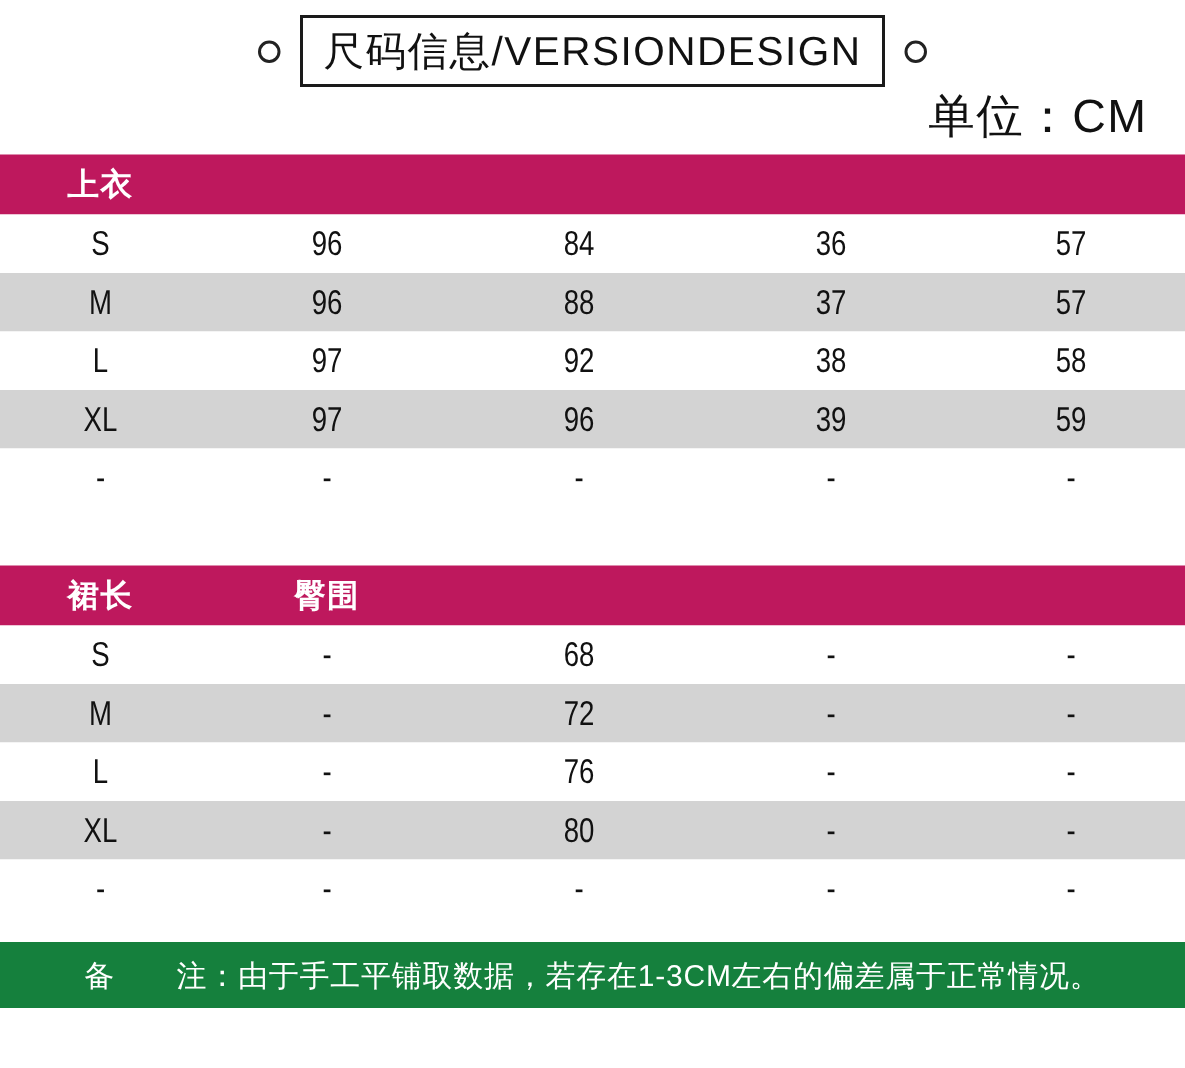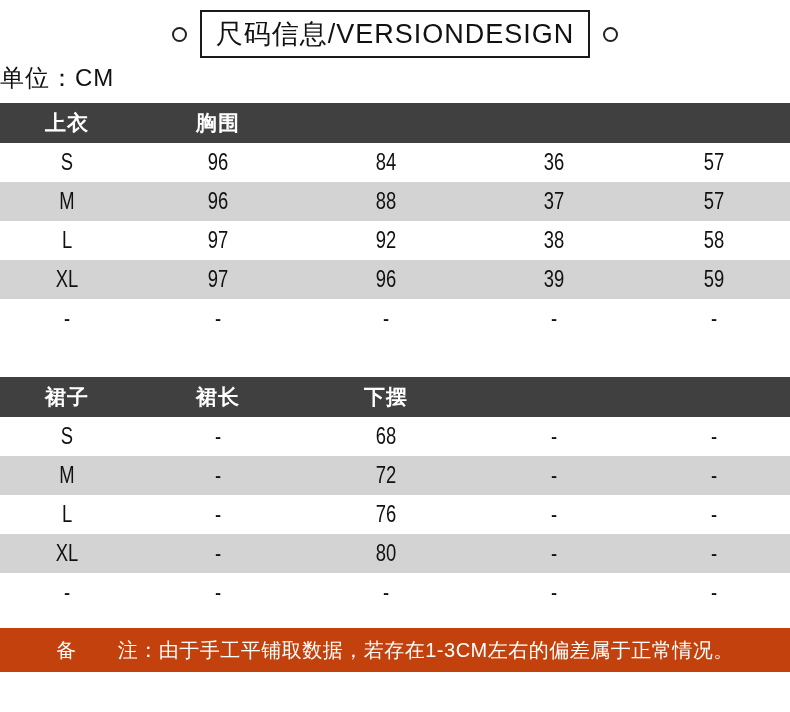--- a/index.html
+++ b/index.html
@@ -25,49 +25,49 @@
   .title-box {
     border:2px solid #1a1a1a;
     height:44px; line-height:44px;
     padding:0 14px;
     font-size:27px; font-weight:300; letter-spacing:1px;
     white-space:nowrap;
   }
 
   .unit {
     margin-top:6px; height:28px; line-height:28px;
-    padding-right:25px;
-    font-size:24px; letter-spacing:1px;
+    text-align:right; padding-right:25px;
+    font-size:31px; letter-spacing:1px;
   }
 
   
   .size-table { width:790px; margin-top:11px; }
   .size-table.second { margin-top:39px; }
   .row {
     display:grid;
     grid-template-columns:134px 168px 168px 168px 152px;
   }
   .row.head {
     height:40px;
-    background:#404040; color:#ffffff;
+    background:#be185d; color:#ffffff;
     font-weight:bold; font-size:21px; letter-spacing:1px;
   }
   .row.data { height:39px; font-size:23px; }
   .r-gray { background:#d3d3d3; }
   .r-white { background:#ffffff; }
   .cell {
     display:flex; align-items:center; justify-content:center;
     overflow:hidden;
   }
   .row.data .cell { transform:scaleX(0.8); }
 
   
   .note-bar {
     margin-top:16px; height:44px;
-    background:#c2410c; color:#ffffff;
+    background:#15803d; color:#ffffff;
     display:flex; align-items:center; justify-content:center;
     font-size:20px; letter-spacing:0.5px;
     white-space:nowrap;
   }
 </style>
 </head>
 <body>
 
 <div class="page">
 
@@ -77,21 +77,20 @@
       <span>尺码信息/VERSIONDESIGN</span>
     </div>
     <span class="dot"></span>
   </div>
 
   <div class="unit">单位：CM</div>
 
   <div class="size-table">
     <div class="row head">
       <div class="cell">上衣</div>
-      <div class="cell">胸围</div>
     </div>
     <div class="row data r-white">
       <div class="cell">S</div>
       <div class="cell">96</div>
       <div class="cell">84</div>
       <div class="cell">36</div>
       <div class="cell">57</div>
     </div>
     <div class="row data r-gray">
       <div class="cell">M</div>
@@ -118,23 +117,22 @@
       <div class="cell">-</div>
       <div class="cell">-</div>
       <div class="cell">-</div>
       <div class="cell">-</div>
       <div class="cell">-</div>
     </div>
   </div>
 
   <div class="size-table second">
     <div class="row head">
-      <div class="cell">裙子</div>
       <div class="cell">裙长</div>
-      <div class="cell">下摆</div>
+      <div class="cell">臀围</div>
     </div>
     <div class="row data r-white">
       <div class="cell">S</div>
       <div class="cell">-</div>
       <div class="cell">68</div>
       <div class="cell">-</div>
       <div class="cell">-</div>
     </div>
     <div class="row data r-gray">
       <div class="cell">M</div>

